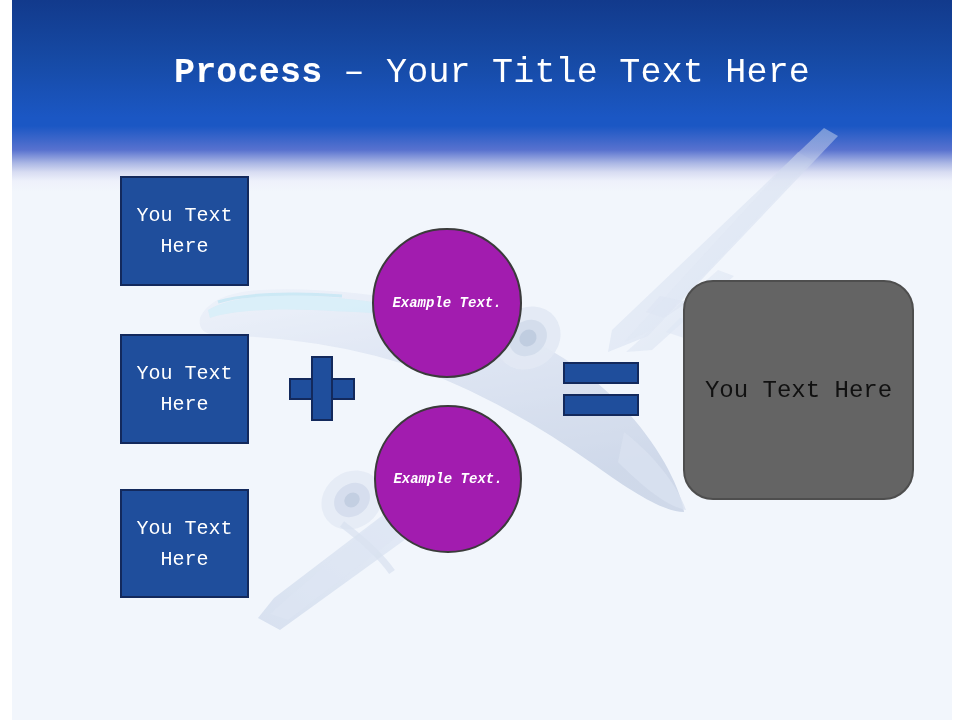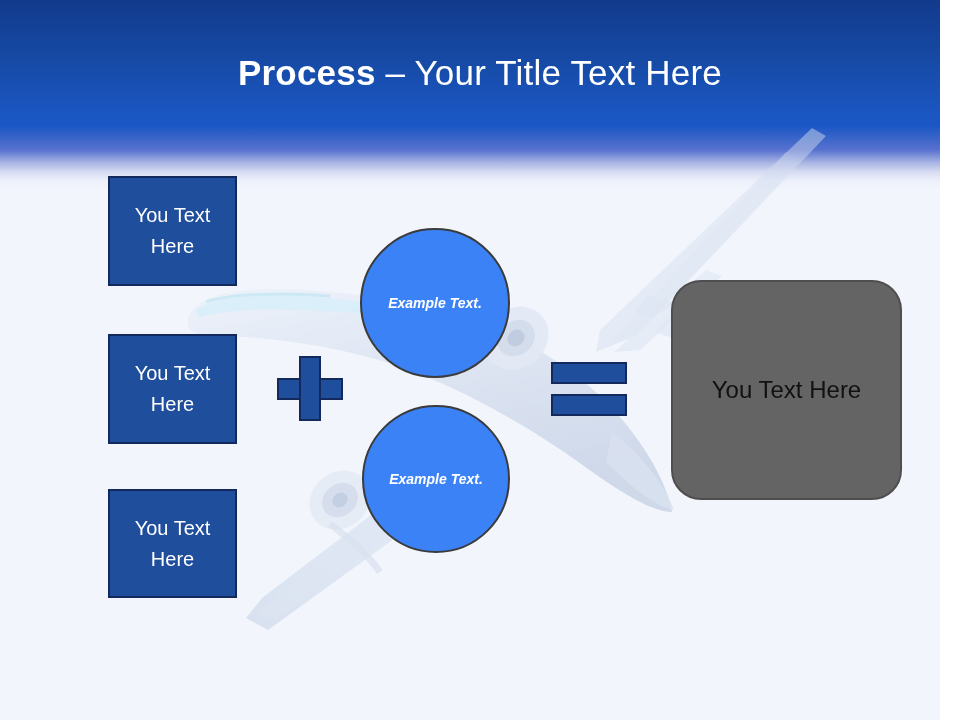--- a/index.html
+++ b/index.html
@@ -6,21 +6,22 @@
     margin: 0;
     padding: 0;
     background: #ffffff;
   }
   #slide {
     position: relative;
     width: 940px;
     height: 720px;
     overflow: hidden;
     background: #f2f6fc;
-    font-family: Liberation Sans, sans-serif;
+    font-family: Liberation Mono, monospace;
+    margin-left: 12px;
   }
 
   
   .sky {
     position: absolute;
     left: 0; top: 0;
     width: 960px;
     height: 200px;
     background: linear-gradient(to bottom,
         #123a8c 0px,
@@ -137,21 +138,21 @@
   .equals .top { top: 0; }
   .equals .bottom { top: 32px; }
 
   
   .circle {
     position: absolute;
     width: 150px;
     height: 150px;
     box-sizing: border-box;
     border-radius: 50%;
-    background: #3b82f6;
+    background: #a21caf;
     border: 2px solid #3b3b3b;
     display: flex;
     align-items: center;
     justify-content: center;
     color: #ffffff;
     font-size: 14px;
     line-height: 21px;
     font-weight: bold;
     font-style: italic;
     text-align: center;

